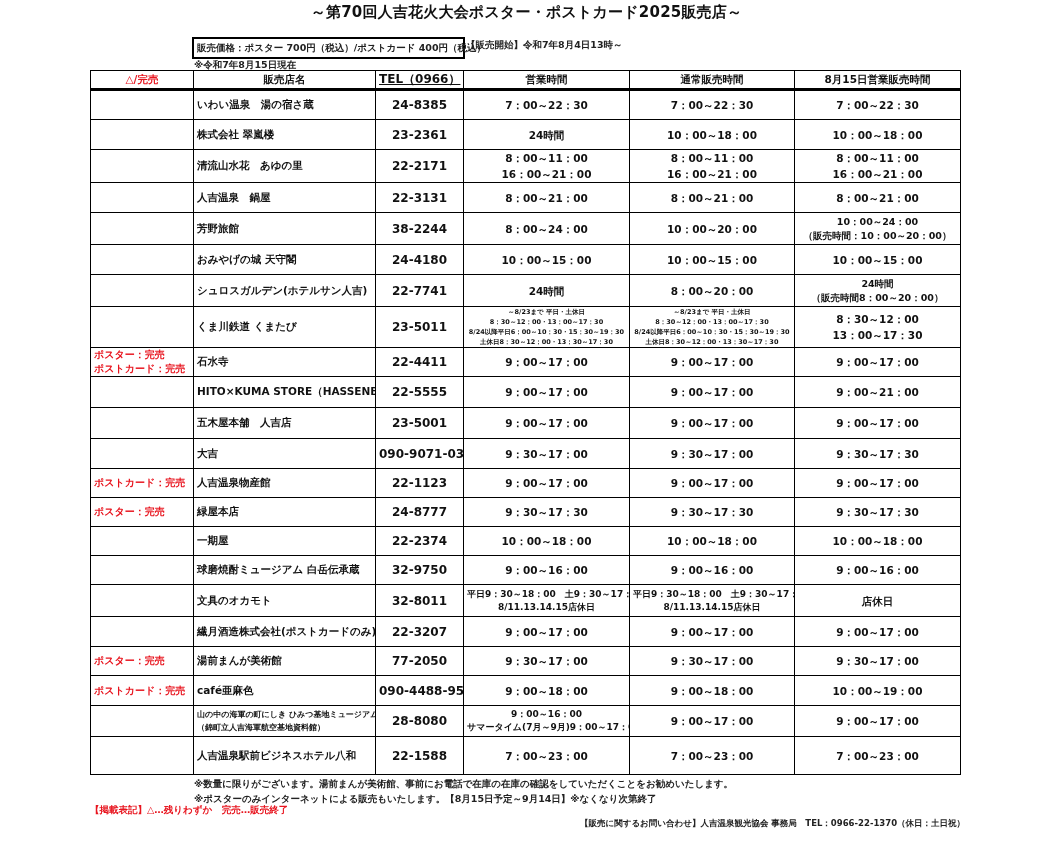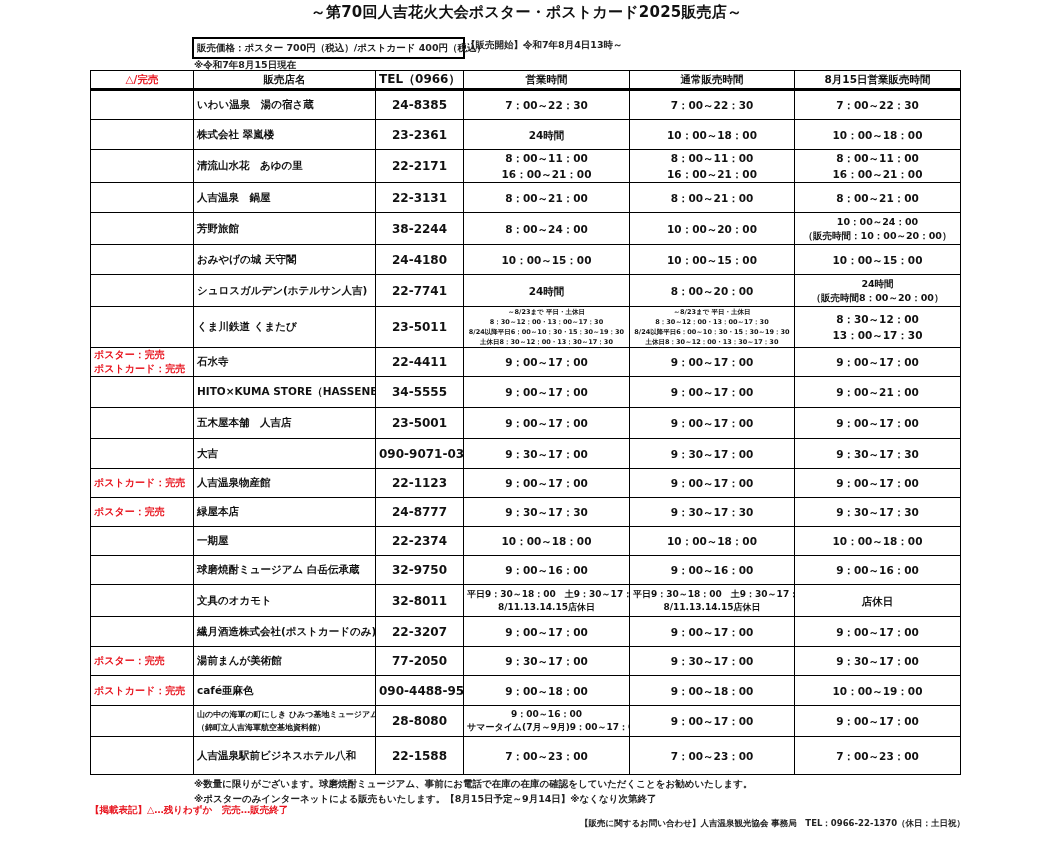--- a/index.html
+++ b/index.html
@@ -26,21 +26,21 @@
     position: absolute; left: 90px; top: 70px; border-collapse: collapse;
     table-layout: fixed; width: 870px;
   }
   table.main td, table.main th {
     border: 1.5px solid #000; padding: 0 3px; overflow: hidden; white-space: nowrap;
     font-weight: bold;
   }
   table.main thead th { height: 15px; font-size: 10.5px; text-align: center; border-radius: 8px; }
   table.main thead tr { border-bottom: 3px solid #000; }
   th.h-status { color: #e8141e; }
-  th.h-tel { font-size: 12px !important; }
+  th.h-tel { font-size: 12px !important; text-decoration: underline; }
   td.status { color: #e8141e; font-size: 10px; line-height: 14px; text-align: left; padding-left: 1px; }
   td.name { font-size: 10.5px; text-align: left; padding-left: 4px; }
   td.name.small { font-size: 8px; line-height: 13px; }
   td.tel { font-size: 12px; text-align: center; }
   td.hours { font-size: 10.5px; text-align: center; line-height: 16px; }
   td.hours.small { font-size: 9px; line-height: 13px; }
   td.hours.tiny { font-size: 6.5px; line-height: 10px; }
   td.hours.mid { font-size: 9.5px; line-height: 14px; }
   .notes { position: absolute; left: 194px; top: 776px; font-size: 9.5px; font-weight: bold; color: #222; line-height: 15px; white-space: nowrap; }
   .legend { position: absolute; left: 90px; top: 804px; font-size: 9.5px; font-weight: bold; color: #e8141e; white-space: nowrap; }
@@ -232,21 +232,21 @@
         </td>
         <td class="hours">
           <span class="line">9：00～17：00</span>
         </td>
       </tr>
       <tr style="height: 31px;">
         <td class="status"></td>
         <td class="name">
           <span class="line">HITO×KUMA STORE（HASSENBA）</span>
         </td>
-        <td class="tel">34-5555</td>
+        <td class="tel">22-5555</td>
         <td class="hours">
           <span class="line">9：00～17：00</span>
         </td>
         <td class="hours">
           <span class="line">9：00～17：00</span>
         </td>
         <td class="hours">
           <span class="line">9：00～21：00</span>
         </td>
       </tr>
@@ -451,17 +451,17 @@
           <span class="line">7：00～23：00</span>
         </td>
         <td class="hours">
           <span class="line">7：00～23：00</span>
         </td>
       </tr>
     </tbody>
 </table>
 
 <div class="notes">
-  <span class="line">※数量に限りがございます。球磨焼酎ミュージアム、事前にお電話で在庫の在庫の確認をしていただくことをお勧めいたします。</span>
+  <span class="line">※数量に限りがございます。湯前まんが美術館、事前にお電話で在庫の在庫の確認をしていただくことをお勧めいたします。</span>
   <span class="line">※ポスターのみインターネットによる販売もいたします。【8月15日予定～9月14日】※なくなり次第終了</span>
 </div>
 <div class="legend">【掲載表記】△…残りわずか　完売…販売終了</div>
 <div class="contact">【販売に関するお問い合わせ】人吉温泉観光協会 事務局　TEL：0966-22-1370（休日：土日祝）</div>
 
 </body></html>

